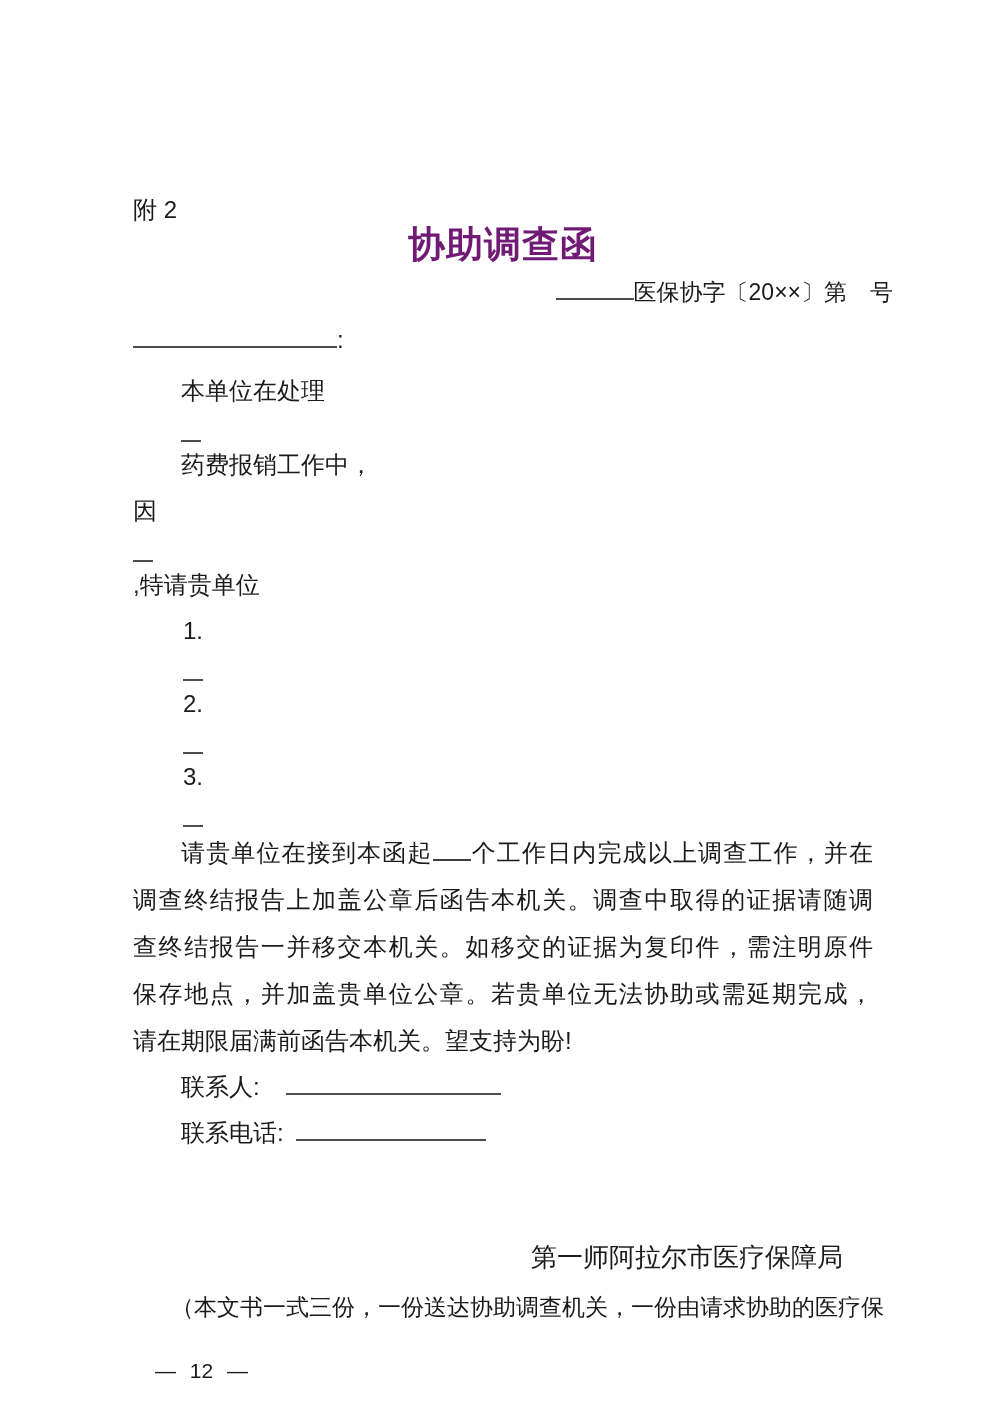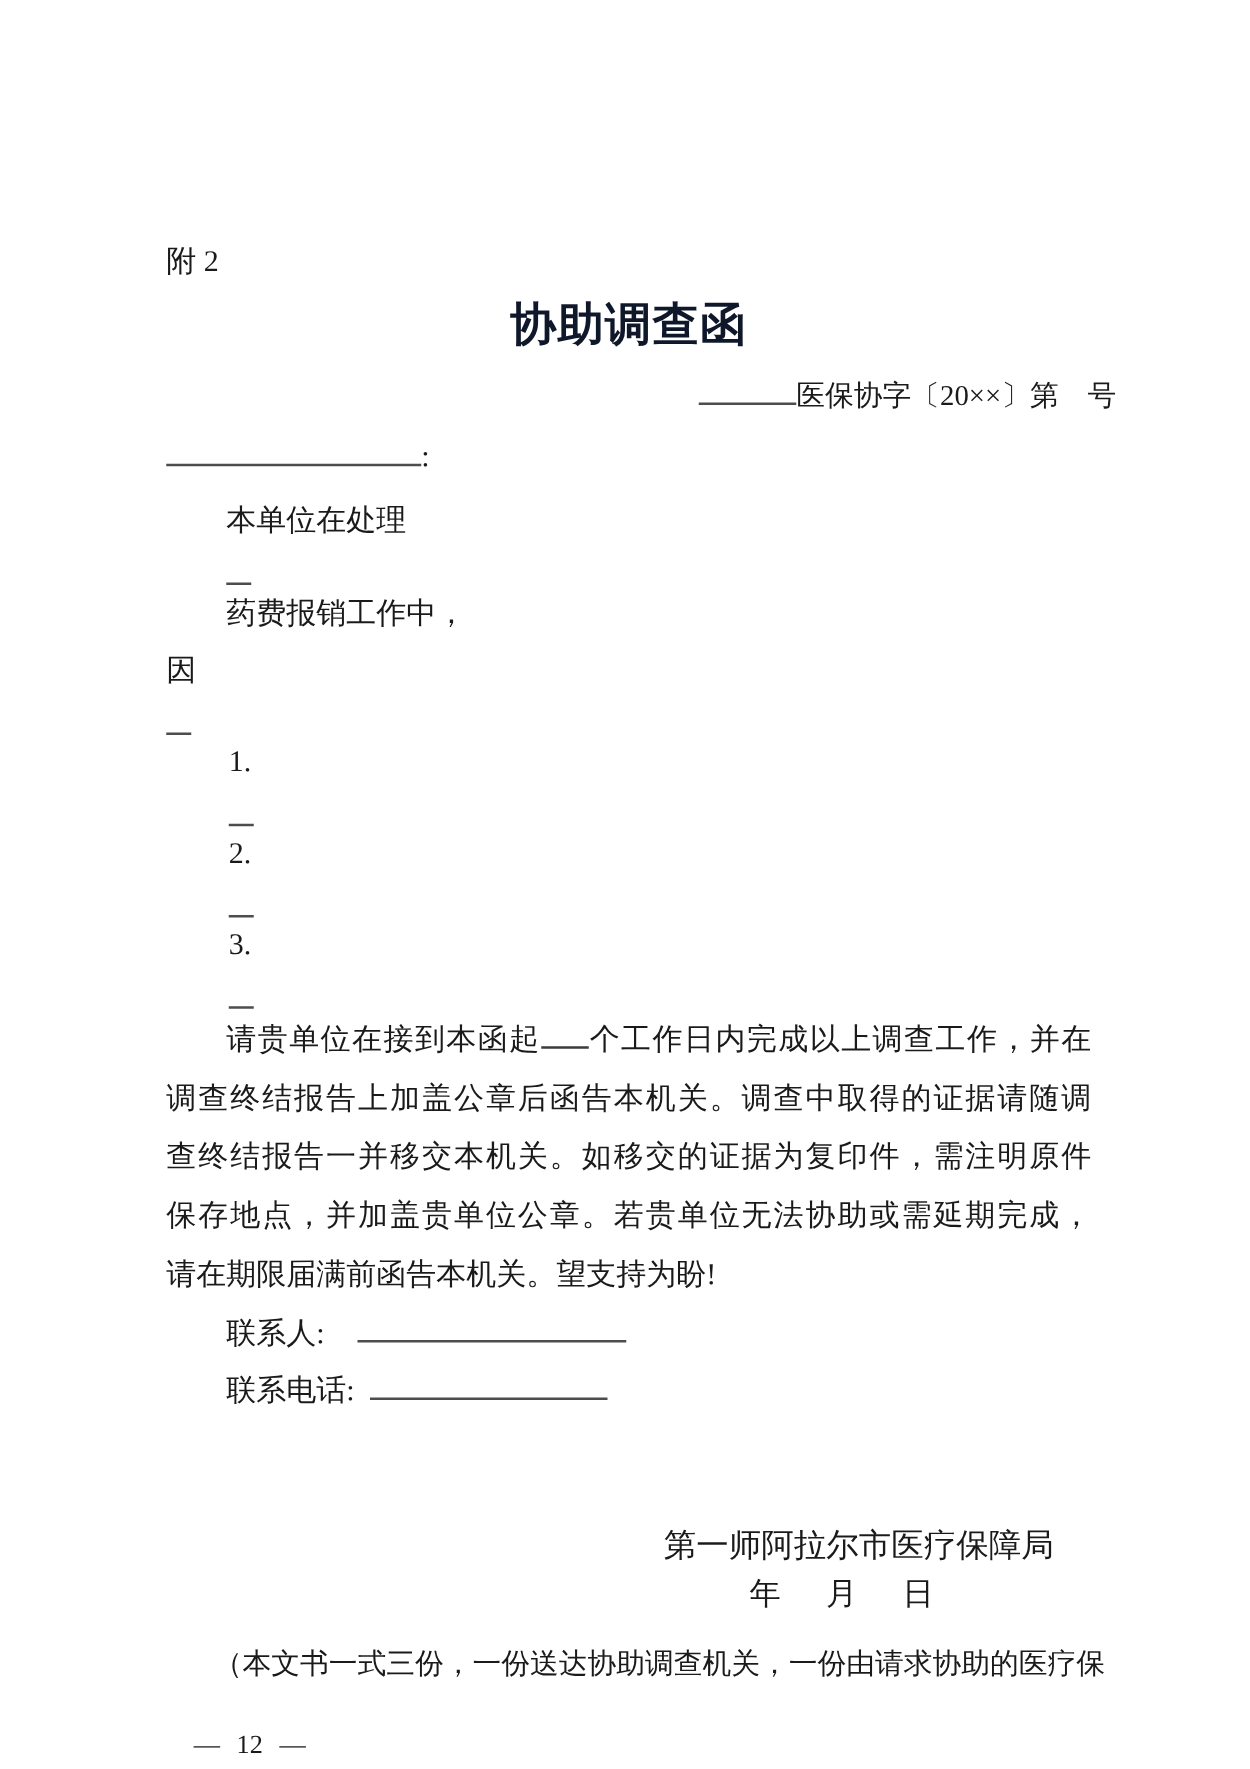--- a/index.html
+++ b/index.html
@@ -8,33 +8,33 @@
     background: #ffffff;
   }
   .page {
     position: relative;
     width: 1000px;
     height: 1415px;
     box-sizing: border-box;
     padding: 196px 127px 0 133px;
     background: #ffffff;
     color: #1a1a1a;
-    font-family: Liberation Serif, serif;
+    font-family: Liberation Sans, sans-serif;
     font-size: 24px;
     overflow: hidden;
   }
   .attachment {
     font-size: 24px;
     line-height: 28px;
   }
   .doc-title {
-    margin: 16px;
+    margin: 0;
     font-size: 37px;
     font-weight: bold;
-    color: #0f172a;
+    color: #701a75;
     text-align: center;
     line-height: 42px;
     letter-spacing: 1px;
   }
   .doc-number {
     margin-top: 8px;
     margin-right: -20px;
     text-align: right;
     font-size: 23px;
     line-height: 30px;
@@ -149,20 +149,21 @@
 
   <div class="intro">
     <div class="flex-line ind">
       <span>本单位在处理</span>
       <span class="grow-blank"></span>
       <span>药费报销工作中，</span>
     </div>
     <div class="flex-line">
       <span>因</span>
       <span class="grow-blank"></span>
+      <span>,特请贵单位</span>
     </div>
   </div>
 
   <div>
     <div class="flex-line list-item">
       <span class="num">1.</span>
       <span class="grow-blank"></span>
     </div>
     <div class="flex-line list-item">
       <span class="num">2.</span>
@@ -179,21 +180,20 @@
     <div class="bline">调查终结报告上加盖公章后函告本机关。调查中取得的证据请随调</div>
     <div class="bline">查终结报告一并移交本机关。如移交的证据为复印件，需注明原件</div>
     <div class="bline">保存地点，并加盖贵单位公章。若贵单位无法协助或需延期完成，</div>
     <div class="bline last">请在期限届满前函告本机关。望支持为盼!</div>
   </div>
 
   <div class="contact-line"><span>联系人:</span><span class="blank b-person"></span></div>
   <div class="contact-line"><span>联系电话:</span><span class="blank b-phone"></span></div>
 
   <div class="sig-org">第一师阿拉尔市医疗保障局</div>
-  <div class="sig-date">年 月 日</div>
 
   <div class="note">
     <div class="l1">（本文书一式三份，一份送达协助调查机关，一份由请求协助的医疗保</div>
   </div>
 
   <div class="page-number">— 12 —</div>
 
 </div>
 
 </body></html>

